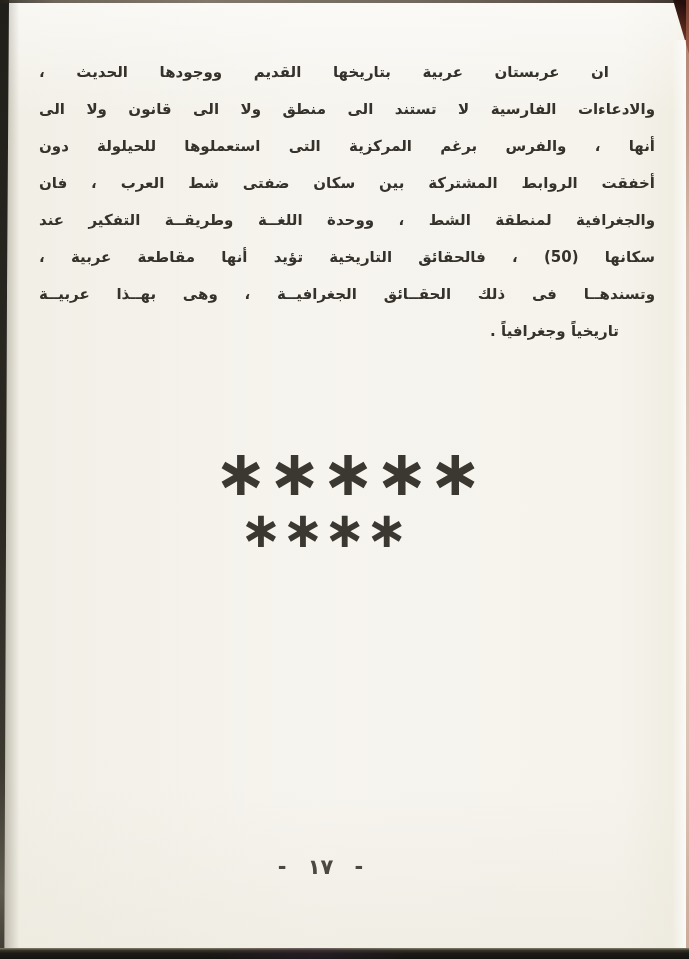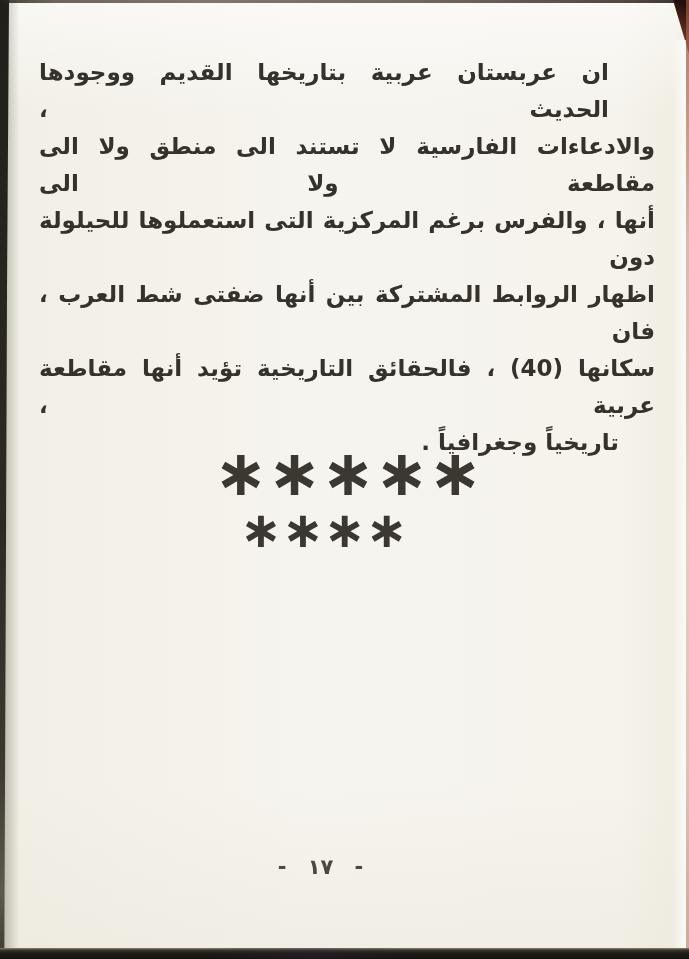--- a/index.html
+++ b/index.html
@@ -60,21 +60,21 @@
   }
   
   .text-block {
     position: absolute;
     top: 54px;
     right: 34px;
     width: 616px;
     direction: rtl;
     color: #35312b;
     font-weight: 700;
-    font-size: 23px;
+    font-size: 15px;
   }
   .line {
     margin: 0;
     line-height: 37px;
     text-align: justify;
     text-align-last: justify;
   }
   .line.line--indent { padding-right: 46px; }
   .line.line--last {
     text-align: center;
@@ -114,24 +114,26 @@
   }
 </style>
 </head>
 <body>
 
 <div class="scan">
   <div class="paper"></div>
 
   <div class="text-block">
     <p class="line line--indent">ان عربستان عربية بتاريخها القديم ووجودها الحديث ،</p>
-    <p class="line">والادعاءات الفارسية لا تستند الى منطق ولا الى مقاطعة ولا الى</p>
+    <p class="line">والادعاءات الفارسية لا تستند الى منطق ولا الى قانون ولا الى</p>
     <p class="line">أنها ، والفرس برغم المركزية التى استعملوها للحيلولة دون</p>
-    <p class="line">اظهار الروابط المشتركة بين أنها ضفتى شط العرب ، فان</p>
-    <p class="line">سكانها (40) ، فالحقائق التاريخية تؤيد أنها مقاطعة عربية ،</p>
+    <p class="line">أخفقت الروابط المشتركة بين سكان ضفتى شط العرب ، فان</p>
+    <p class="line">والجغرافية لمنطقة الشط ، ووحدة اللغــة وطريقــة التفكير عند</p>
+    <p class="line">سكانها (50) ، فالحقائق التاريخية تؤيد أنها مقاطعة عربية ،</p>
+    <p class="line">وتسندهــا فى ذلك الحقــائق الجغرافيــة ، وهى بهــذا عربيــة</p>
     <p class="line line--last">تاريخياً وجغرافياً .</p>
   </div>
 
   <div class="orn orn--row1">
     <span>∗</span>
     <span>∗</span>
     <span>∗</span>
     <span>∗</span>
     <span>∗</span>
   </div>

